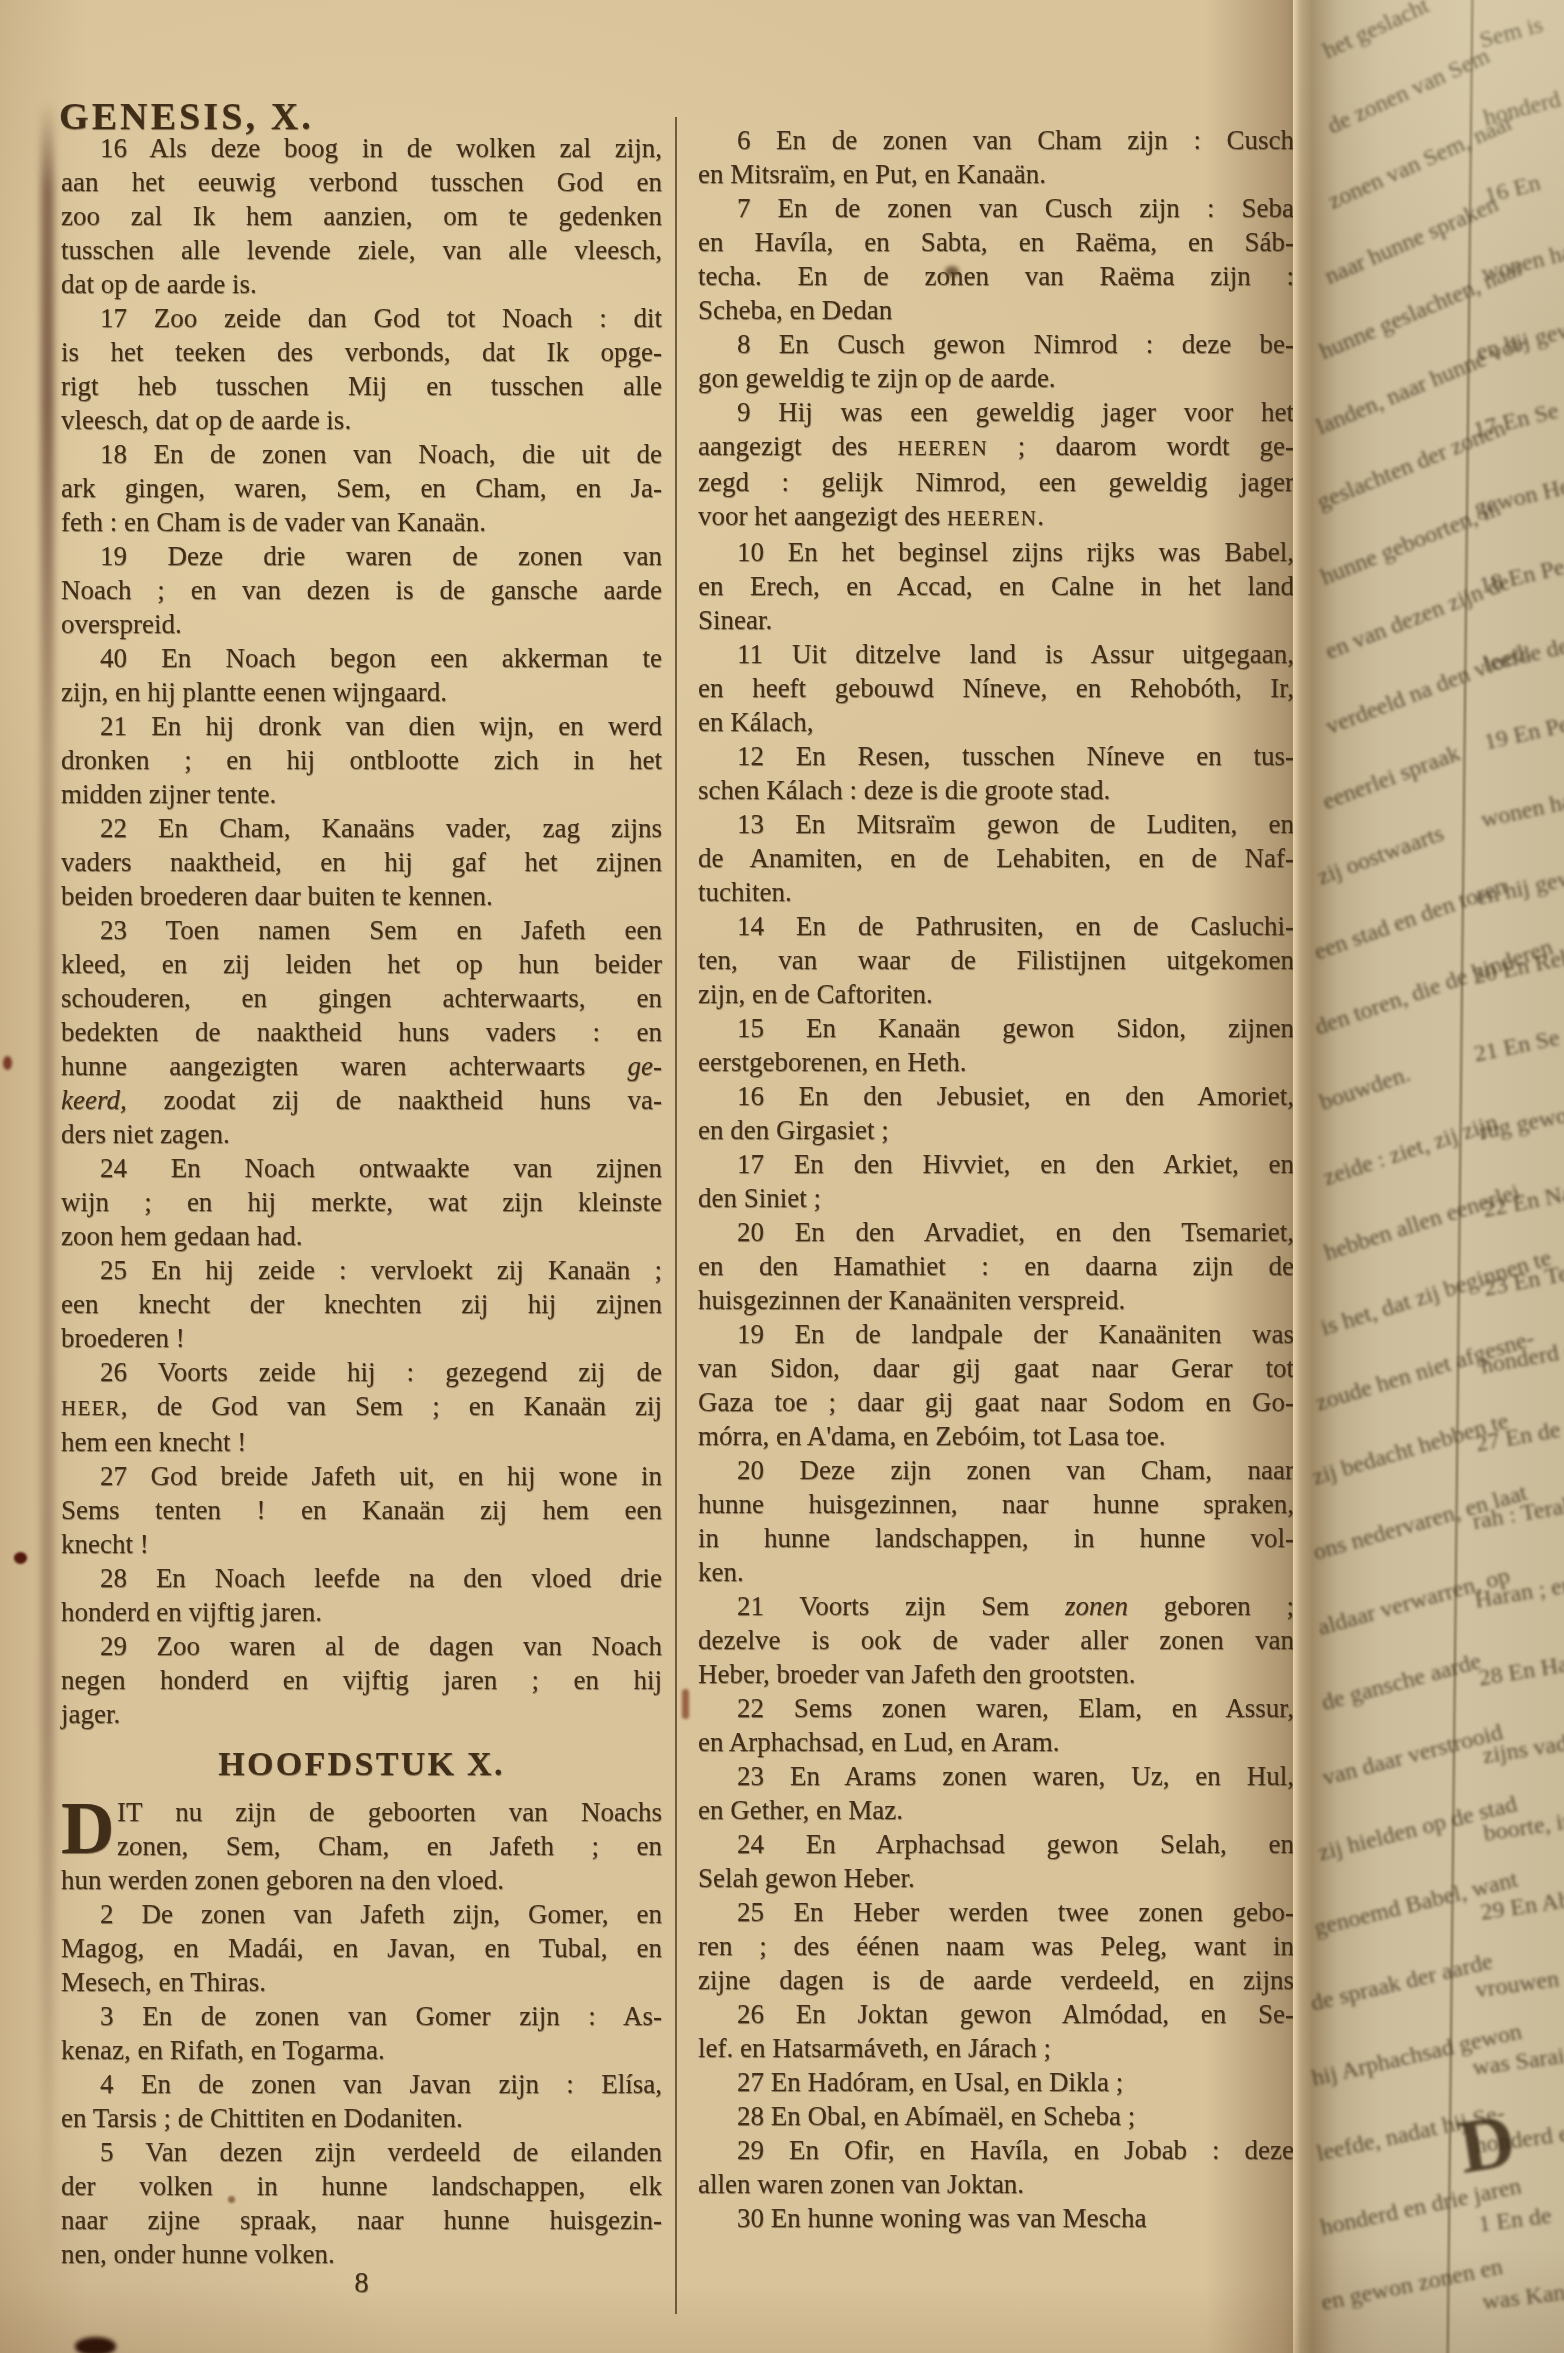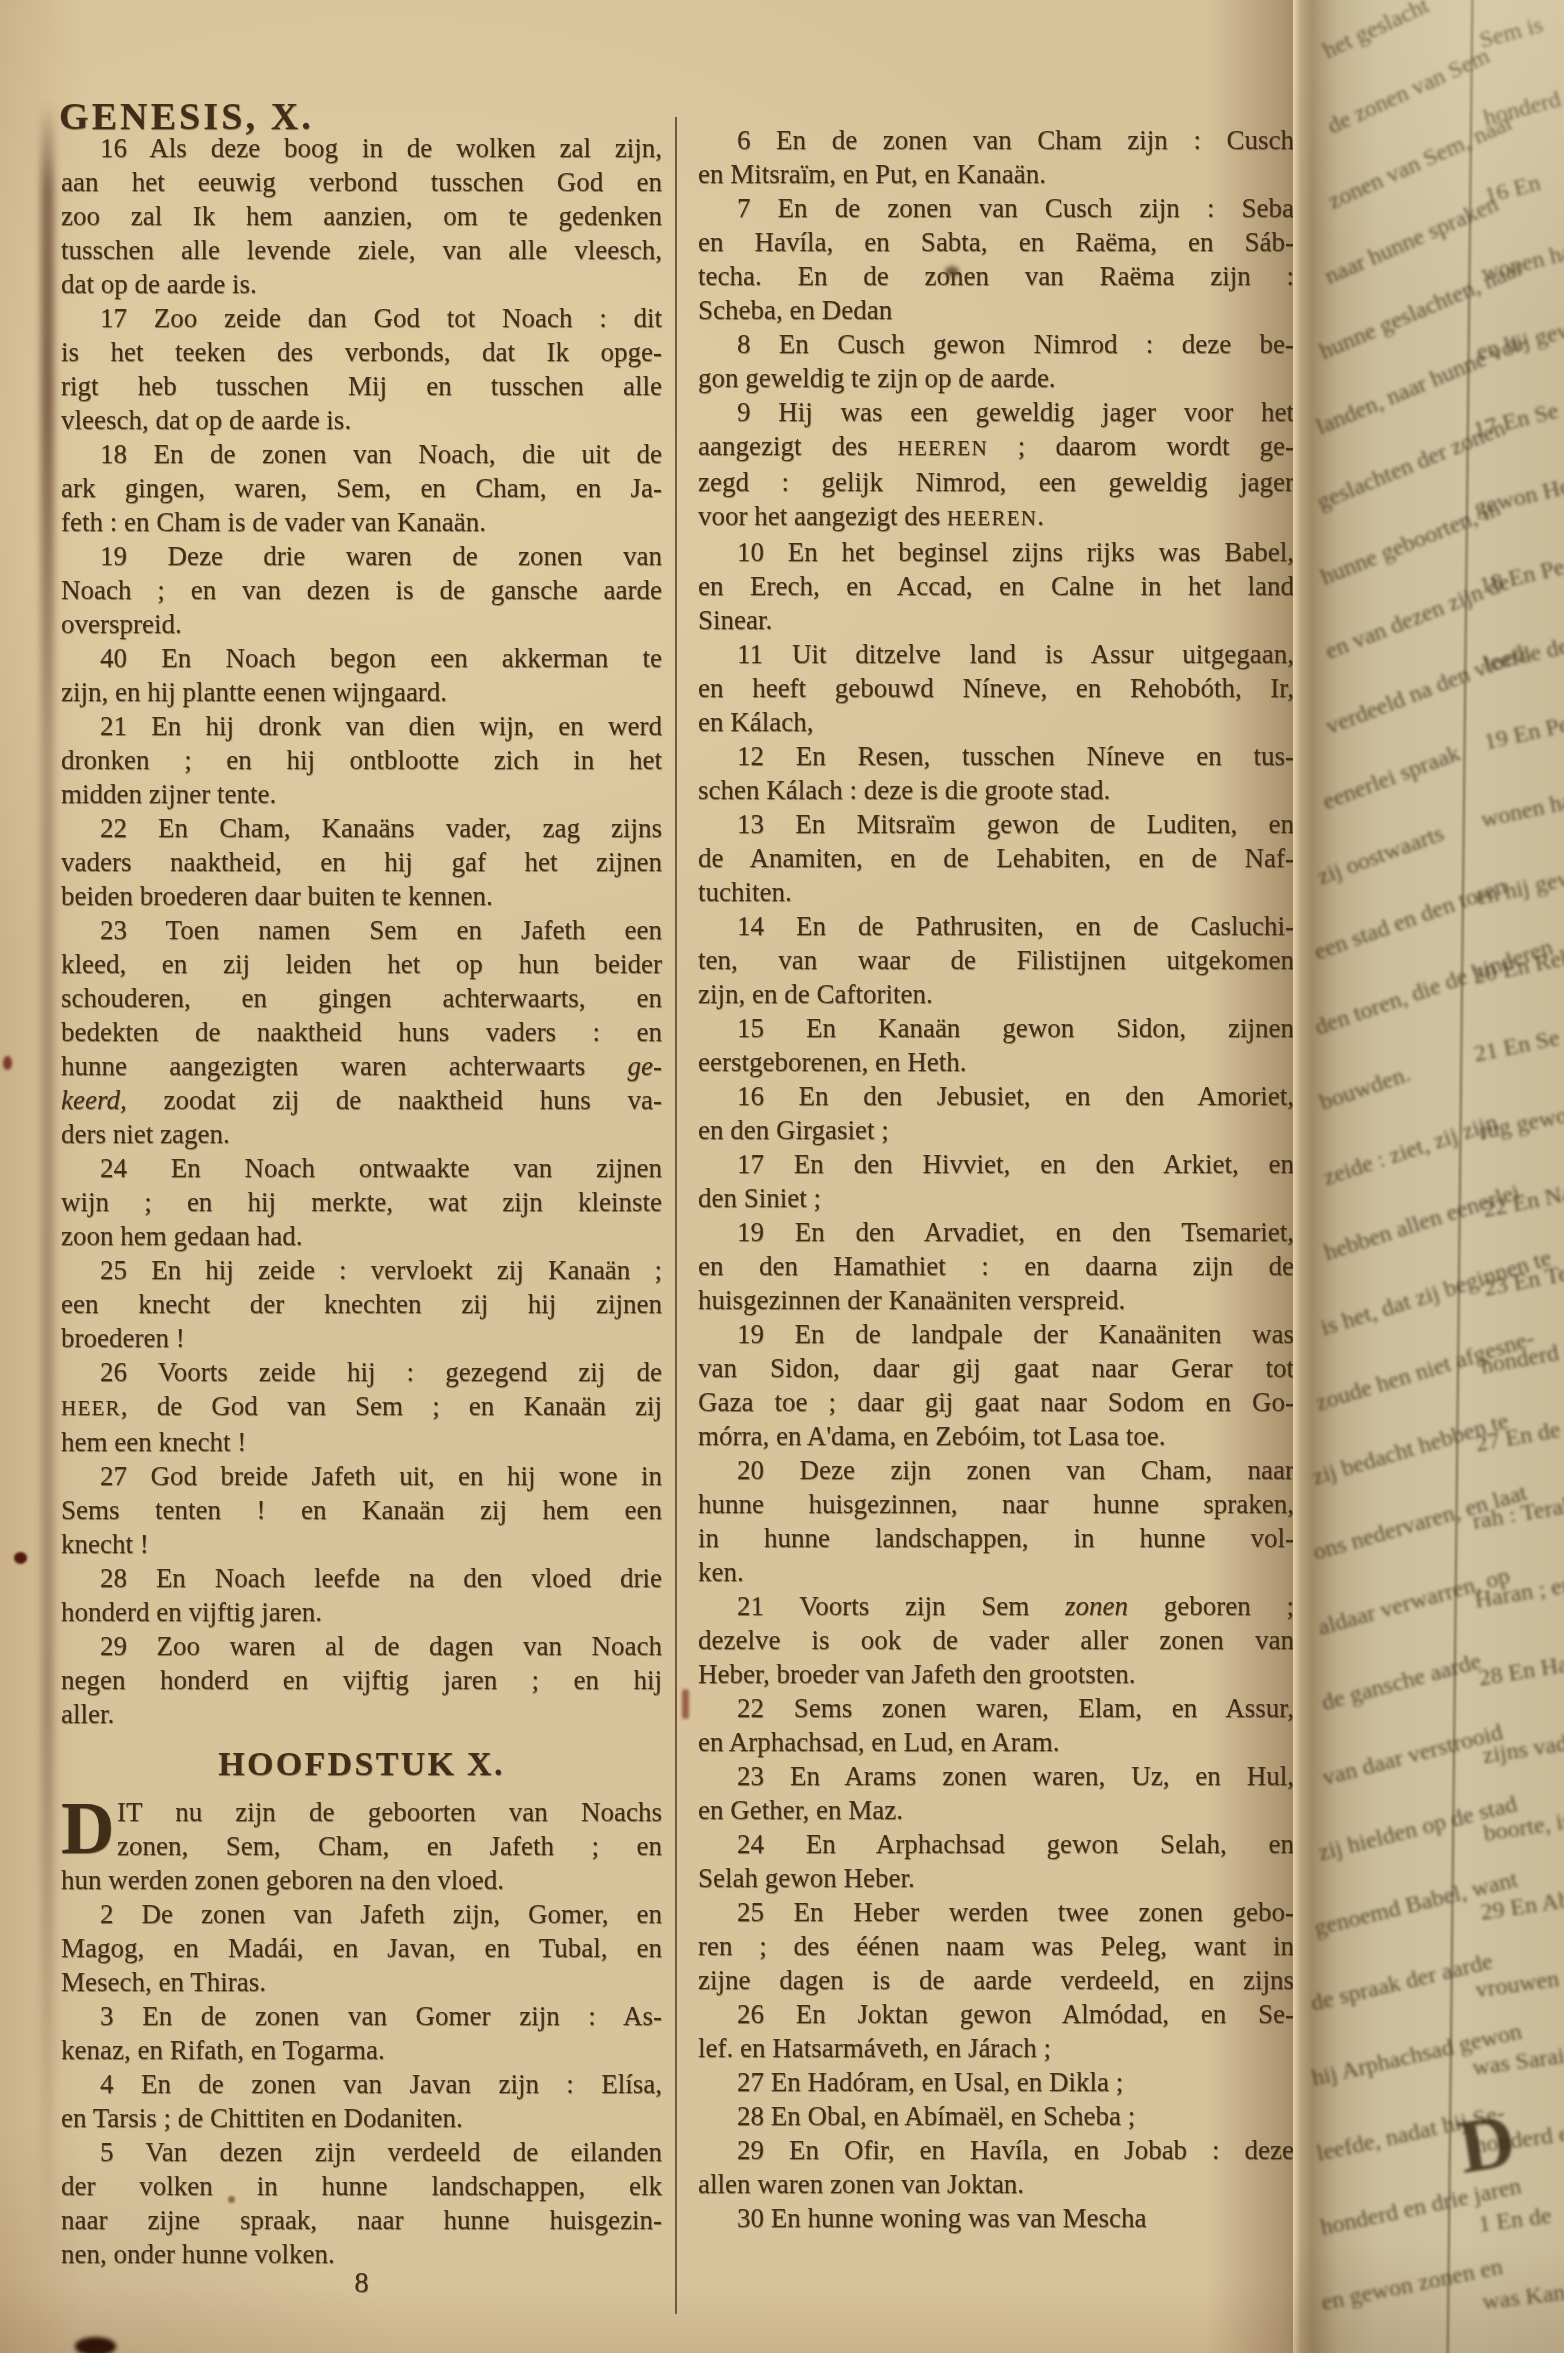--- a/index.html
+++ b/index.html
@@ -138,21 +138,21 @@
         <div class="line">Sems tenten ! en Kanaän zij hem een</div>
         <div class="line end">knecht !</div>
       </div>
       <div class="para">
         <div class="line first">28 En Noach leefde na den vloed drie</div>
         <div class="line end">honderd en vijftig jaren.</div>
       </div>
       <div class="para">
         <div class="line first">29 Zoo waren al de dagen van Noach</div>
         <div class="line">negen honderd en vijftig jaren ; en hij</div>
-        <div class="line end">aller.</div>
+        <div class="line end">jager.</div>
       </div>
       <div class="chapter-heading">HOOFDSTUK X.</div>
       <div class="para dropcap-para">
         <span class="dropcap">D</span>
         <div class="line dc-ind">IT nu zijn de geboorten van Noachs</div>
         <div class="line dc-ind">zonen, Sem, Cham, en Jafeth ; en</div>
         <div class="line end">hun werden zonen geboren na den vloed.</div>
       </div>
       <div class="para">
         <div class="line first">2 De zonen van Jafeth zijn, Gomer, en</div>
@@ -225,21 +225,21 @@
       </div>
       <div class="para">
         <div class="line first">16 En den Jebusiet, en den Amoriet,</div>
         <div class="line end">en den Girgasiet ;</div>
       </div>
       <div class="para">
         <div class="line first">17 En den Hivviet, en den Arkiet, en</div>
         <div class="line end">den Siniet ;</div>
       </div>
       <div class="para">
-        <div class="line first">19 En den Arvadiet, en den Tsemariet,</div>
+        <div class="line first">20 En den Arvadiet, en den Tsemariet,</div>
         <div class="line">en den Hamathiet : en daarna zijn de</div>
         <div class="line end">huisgezinnen der Kanaäniten verspreid.</div>
       </div>
       <div class="para">
         <div class="line first">19 En de landpale der Kanaäniten was</div>
         <div class="line">van Sidon, daar gij gaat naar Gerar tot</div>
         <div class="line">Gaza toe ; daar gij gaat naar Sodom en Go-</div>
         <div class="line end">mórra, en A'dama, en Zebóim, tot Lasa toe.</div>
       </div>
       <div class="para">

